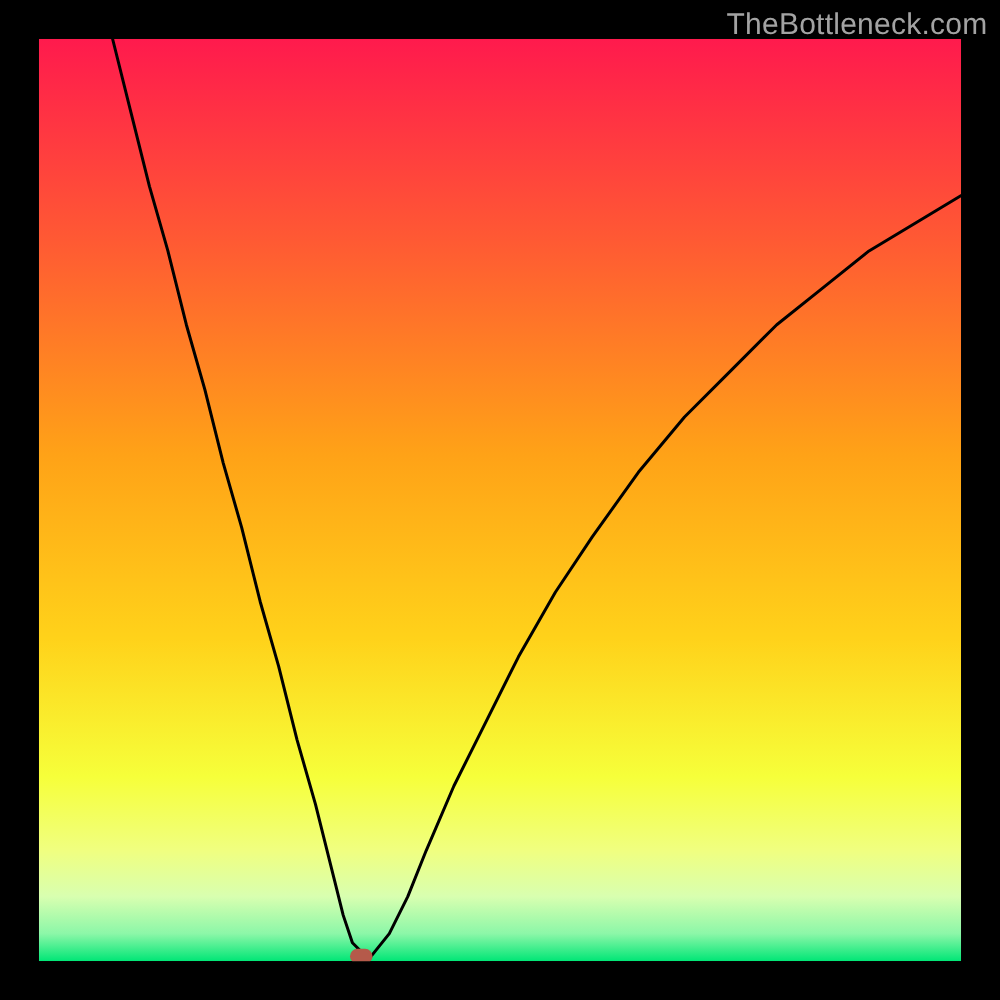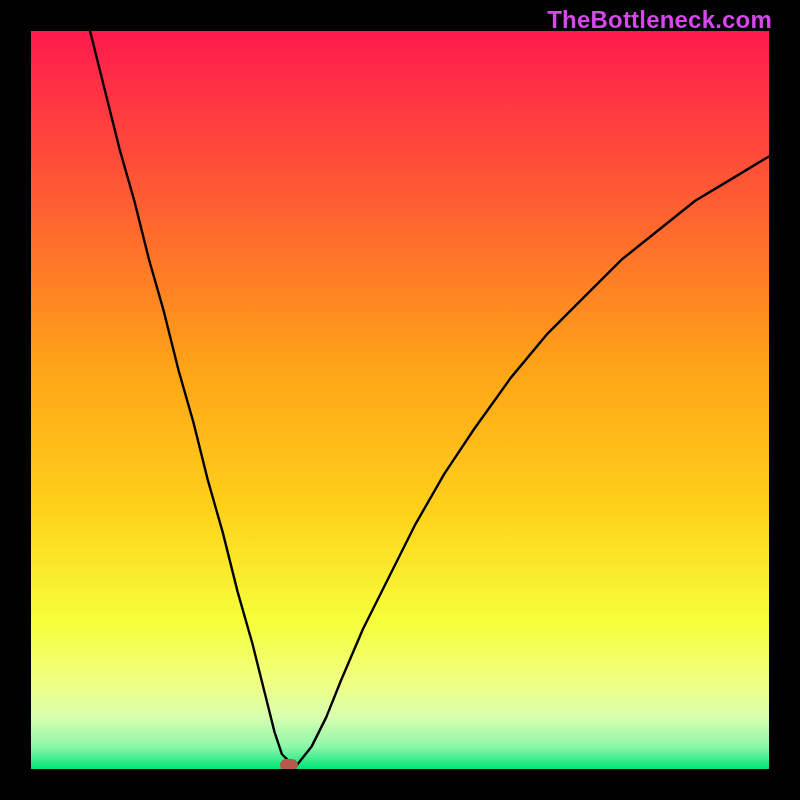--- a/index.html
+++ b/index.html
@@ -23,24 +23,24 @@
     position: absolute;
     left: 31px;
     top: 31px;
     width: 738px;
     height: 738px;
     overflow: hidden;
   }
   .watermark {
     position: absolute;
     top: 6px;
-    right: 28px;
-    color: #d946ef;
+    right: 10px;
+    color: #a3a3a3;
     font-size: 24px;
-    font-weight: 700;
+    font-weight: 400;
     letter-spacing: 0.2px;
     user-select: none;
   }
   .marker {
     position: absolute;
     width: 18px;
     height: 12px;
     border-radius: 6px / 6px;
     background: #b55a4a;
     transform: translate(-50%, -50%);

